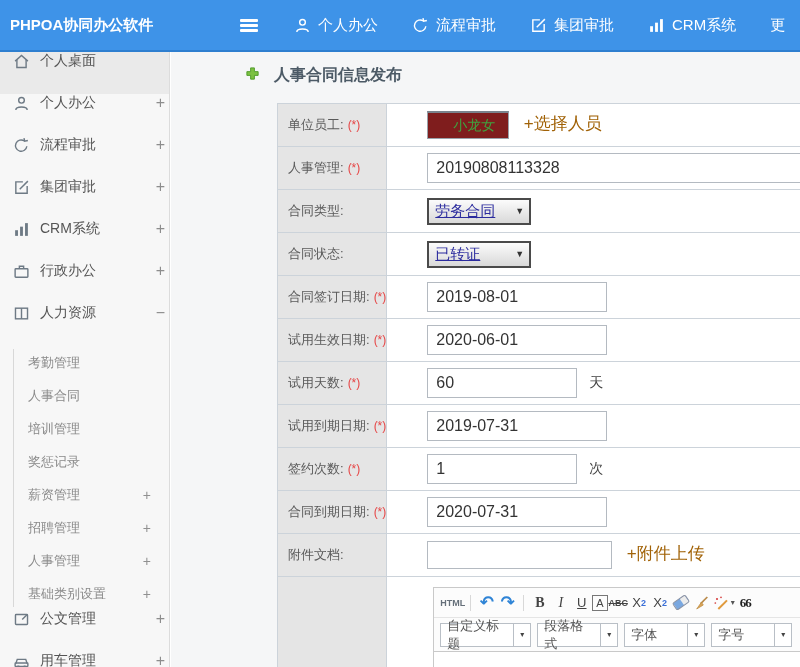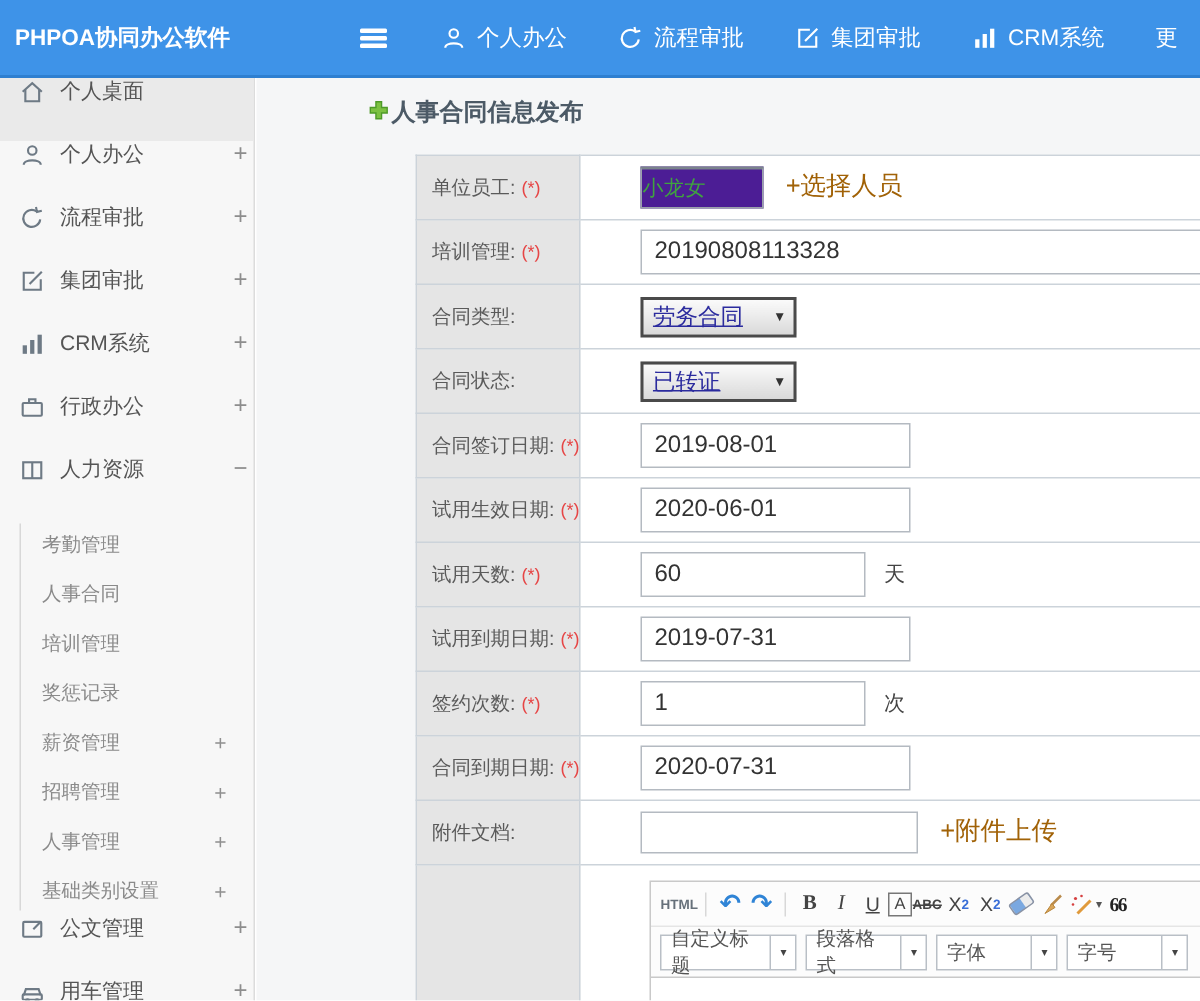--- a/index.html
+++ b/index.html
@@ -26,42 +26,42 @@
   .side-item .ico { width:18px; height:18px; margin-right:10px; color:#6e7a85; flex:none; display:flex; align-items:center; justify-content:center; }
   .side-item .expand { margin-left:auto; color:#8d8d8d; font-size:16px; font-weight:400; }
   .submenu { position:relative; }
   .submenu::before { content:""; position:absolute; left:13px; top:3px; bottom:3px; width:1px; background:#d8d8d8; }
   .sub-item { height:33px; display:flex; align-items:center; padding:0 18px 0 28px;
     font-size:13px; color:#8a8a8a; cursor:pointer; }
   .sub-item .expand { margin-left:auto; color:#909090; font-size:14px; }
 
   
   .content { position:absolute; left:171px; top:52px; right:0; bottom:0; background:#f5f6f7; overflow:hidden; }
-  .page-title { position:absolute; left:74px; top:13px; display:flex; align-items:center; gap:1px; }
+  .page-title { position:absolute; left:74px; top:13px; display:flex; align-items:center; gap:14px; }
   .page-title .txt { font-size:16px; font-weight:bold; color:#4c5a66; }
 
   .form-table { position:absolute; left:106px; top:51px; width:600px;
     border-collapse:collapse; background:#fff; }
   .form-table td { border:1px solid #ccd3da; height:43px; vertical-align:middle; }
   td.lbl { width:101px; padding-left:10px; font-size:13px; color:#5a5a5a; background:#e5e5e5; white-space:nowrap; }
   td.lbl .req { color:#e64545; margin-left:4px; font-size:12px; }
   td.val { padding-left:40px; background:#fff; white-space:nowrap; }
 
   .inp { height:30px; border:1px solid #b4bac1; padding:0 8px; font-size:16px; color:#333;
     font-family:inherit; background:#fff; vertical-align:middle; }
   .inp.date { width:180px; }
   .inp.num { width:150px; }
   .inp.wide { width:430px; }
   .inp.attach { width:185px; height:28px; }
   .suffix { font-size:14px; color:#444; margin-left:12px; }
   .link { color:#a16207; font-size:17px; margin-left:10px; cursor:pointer; }
 
   .emp-box { display:inline-block; width:82px; height:28px; line-height:24px;
-    background:#4c1d95; border:1px solid #9aa2aa; border-top:2px solid #7a838c;
-    color:#3fa33f; font-size:14px; padding-left:0; vertical-align:middle; }
+    background:#7f1d1d; border:1px solid #9aa2aa; border-top:2px solid #7a838c;
+    color:#3fa33f; font-size:14px; padding-left:25px; vertical-align:middle; }
 
   .sel { display:inline-flex; align-items:center; height:27px; border:2px solid #4a4a4a;
     background:linear-gradient(#fbfbfb,#d9d9d9); padding:0 5px 0 6px; cursor:pointer; vertical-align:middle;gap:14px; }
   .sel .stxt { color:#2b2b9e; text-decoration:underline; font-size:15px; width:62px; }
   .sel .arr { font-size:9px; color:#333; margin-left:4px; }
 
   
   td.edval { padding:10px 0 0 46px; vertical-align:top; height:90px; background:#fff; }
   .toolbar { width:600px; border:1px solid #c9c9c9; background:#fcfcfc; }
   .tb-row1 { display:flex; align-items:center; height:30px; padding:0 6px; border-bottom:1px solid #e5e5e5; }
@@ -286,21 +286,21 @@
       <td class="lbl">
         <span>单位员工:</span><span class="req">(*)</span>
       </td>
       <td class="val">
         <span class="emp-box">小龙女</span>
         <span class="link">+选择人员</span>
       </td>
     </tr>
     <tr>
       <td class="lbl">
-        <span>培训管理:</span><span class="req">(*)</span>
+        <span>人事管理:</span><span class="req">(*)</span>
       </td>
       <td class="val">
         <input class="inp wide" type="text" value="20190808113328" style="">
       </td>
     </tr>
     <tr>
       <td class="lbl">
         <span>合同类型:</span>
       </td>
       <td class="val">

